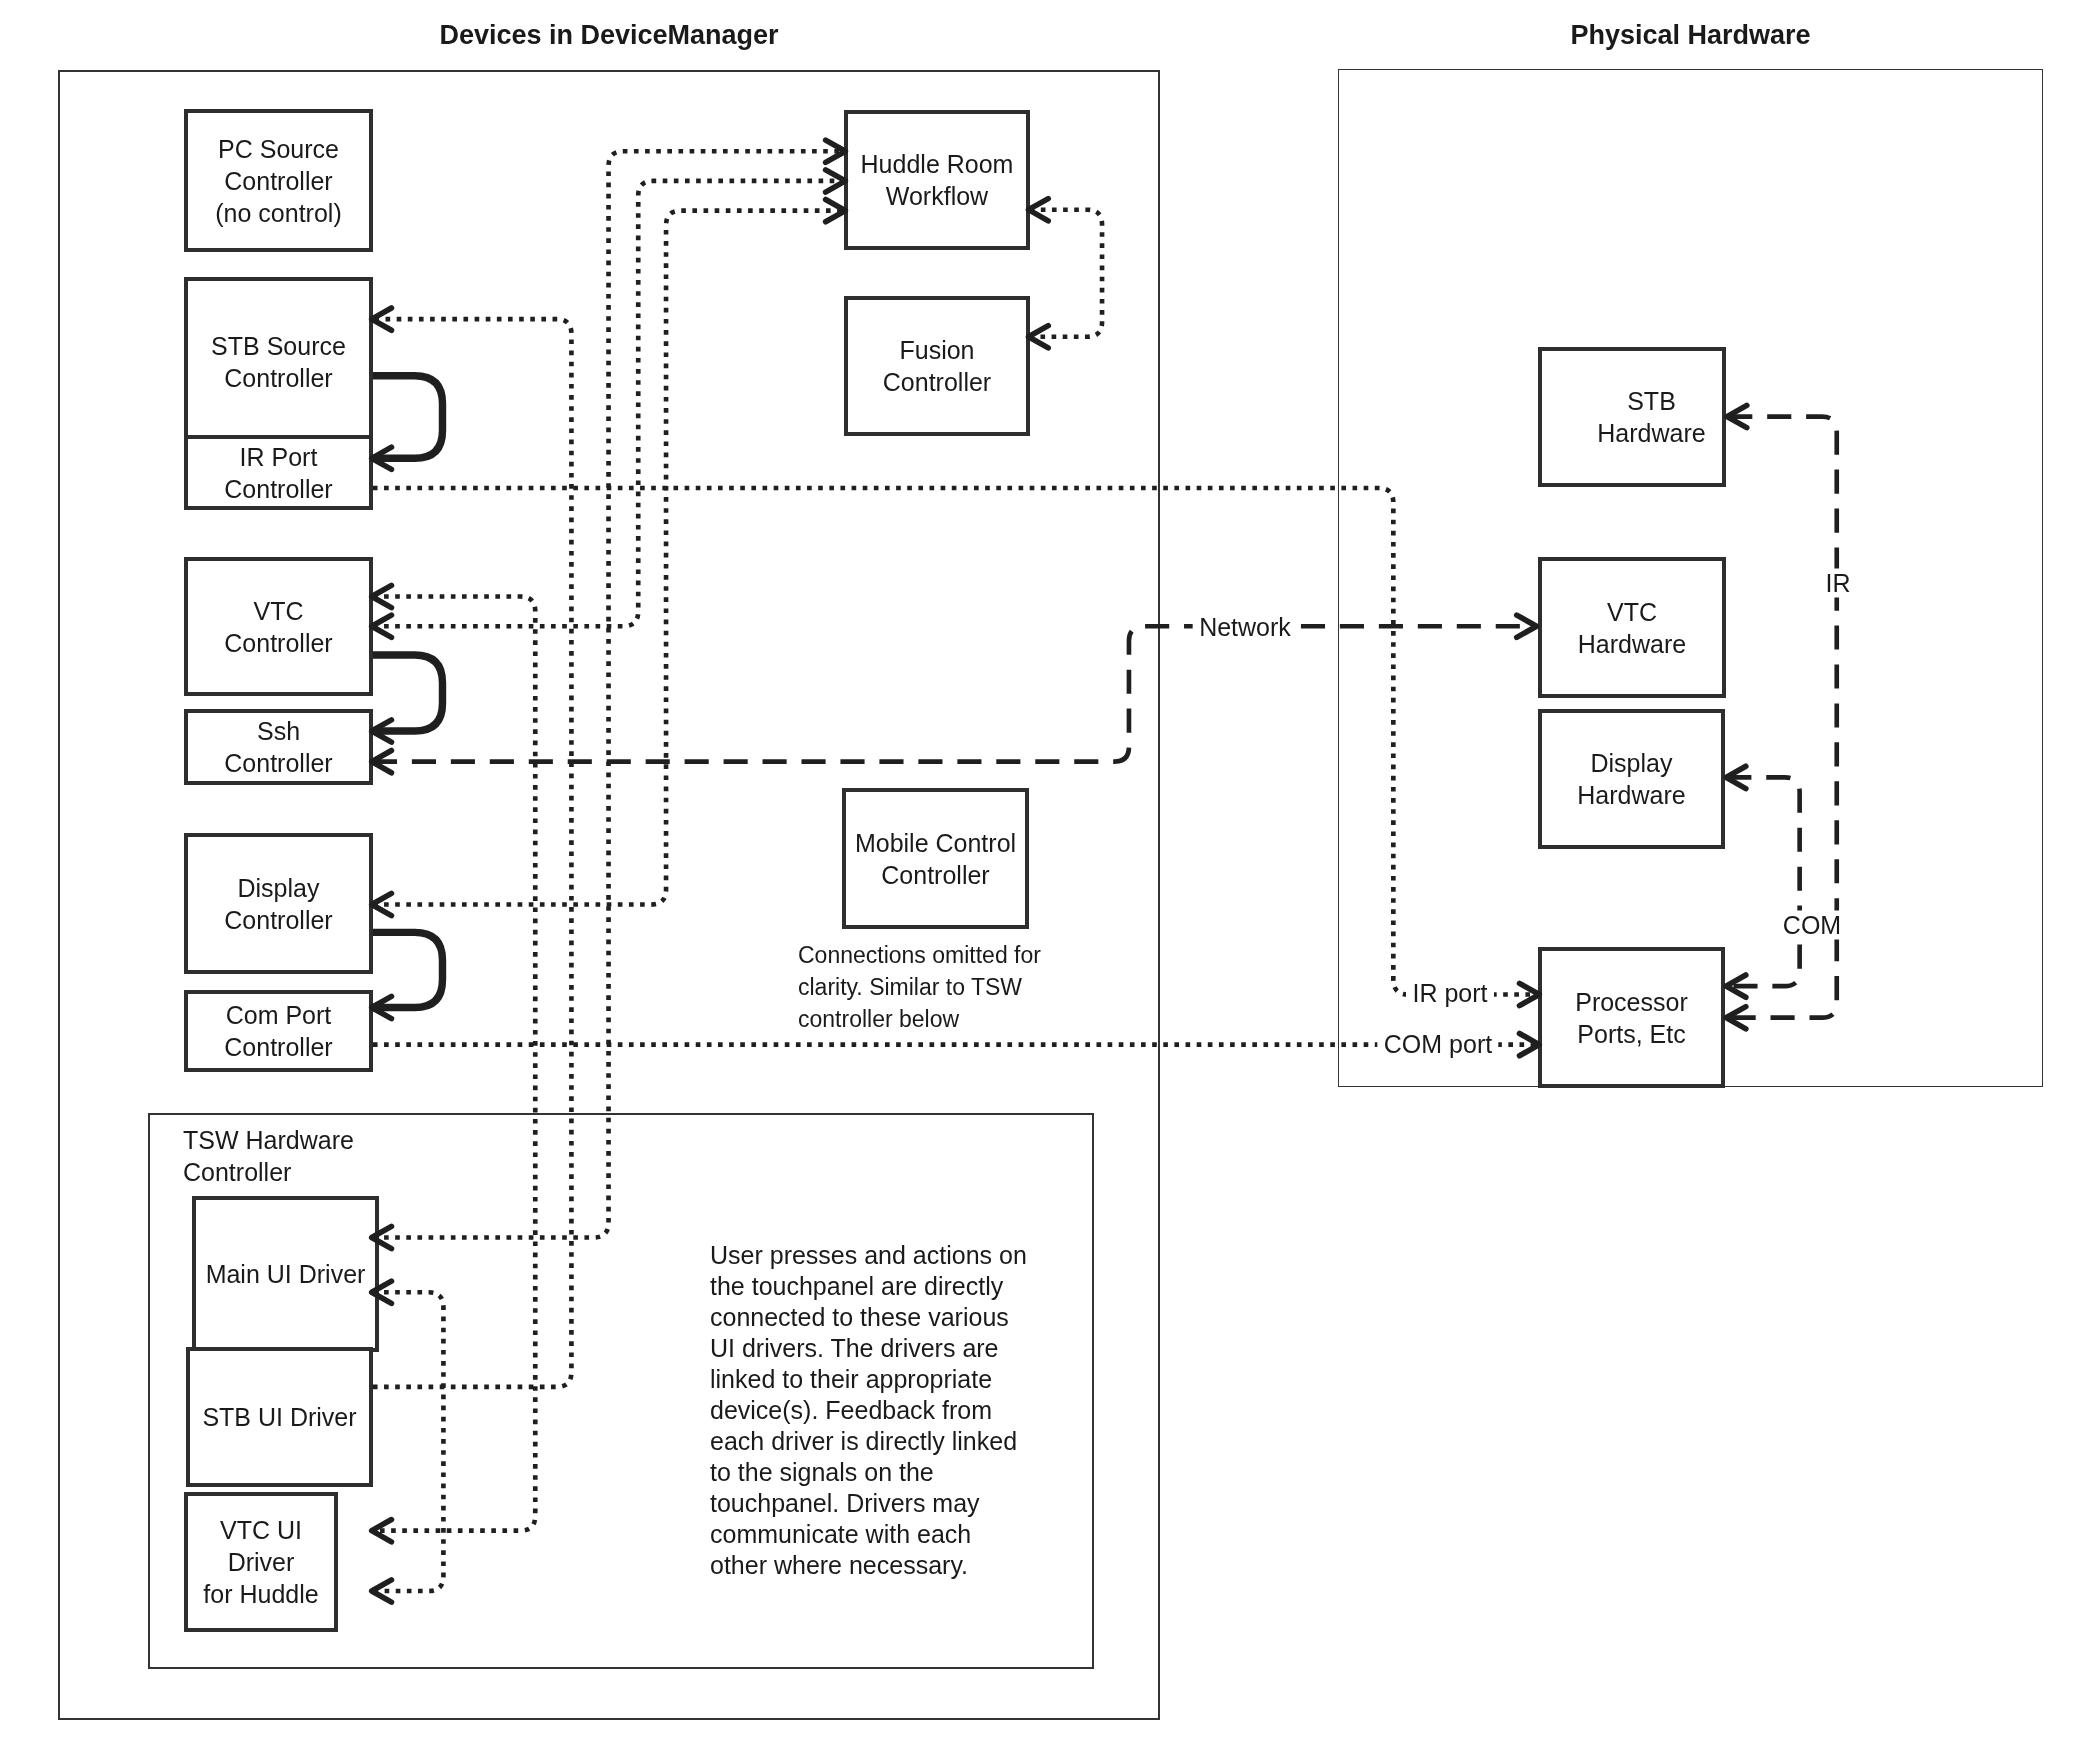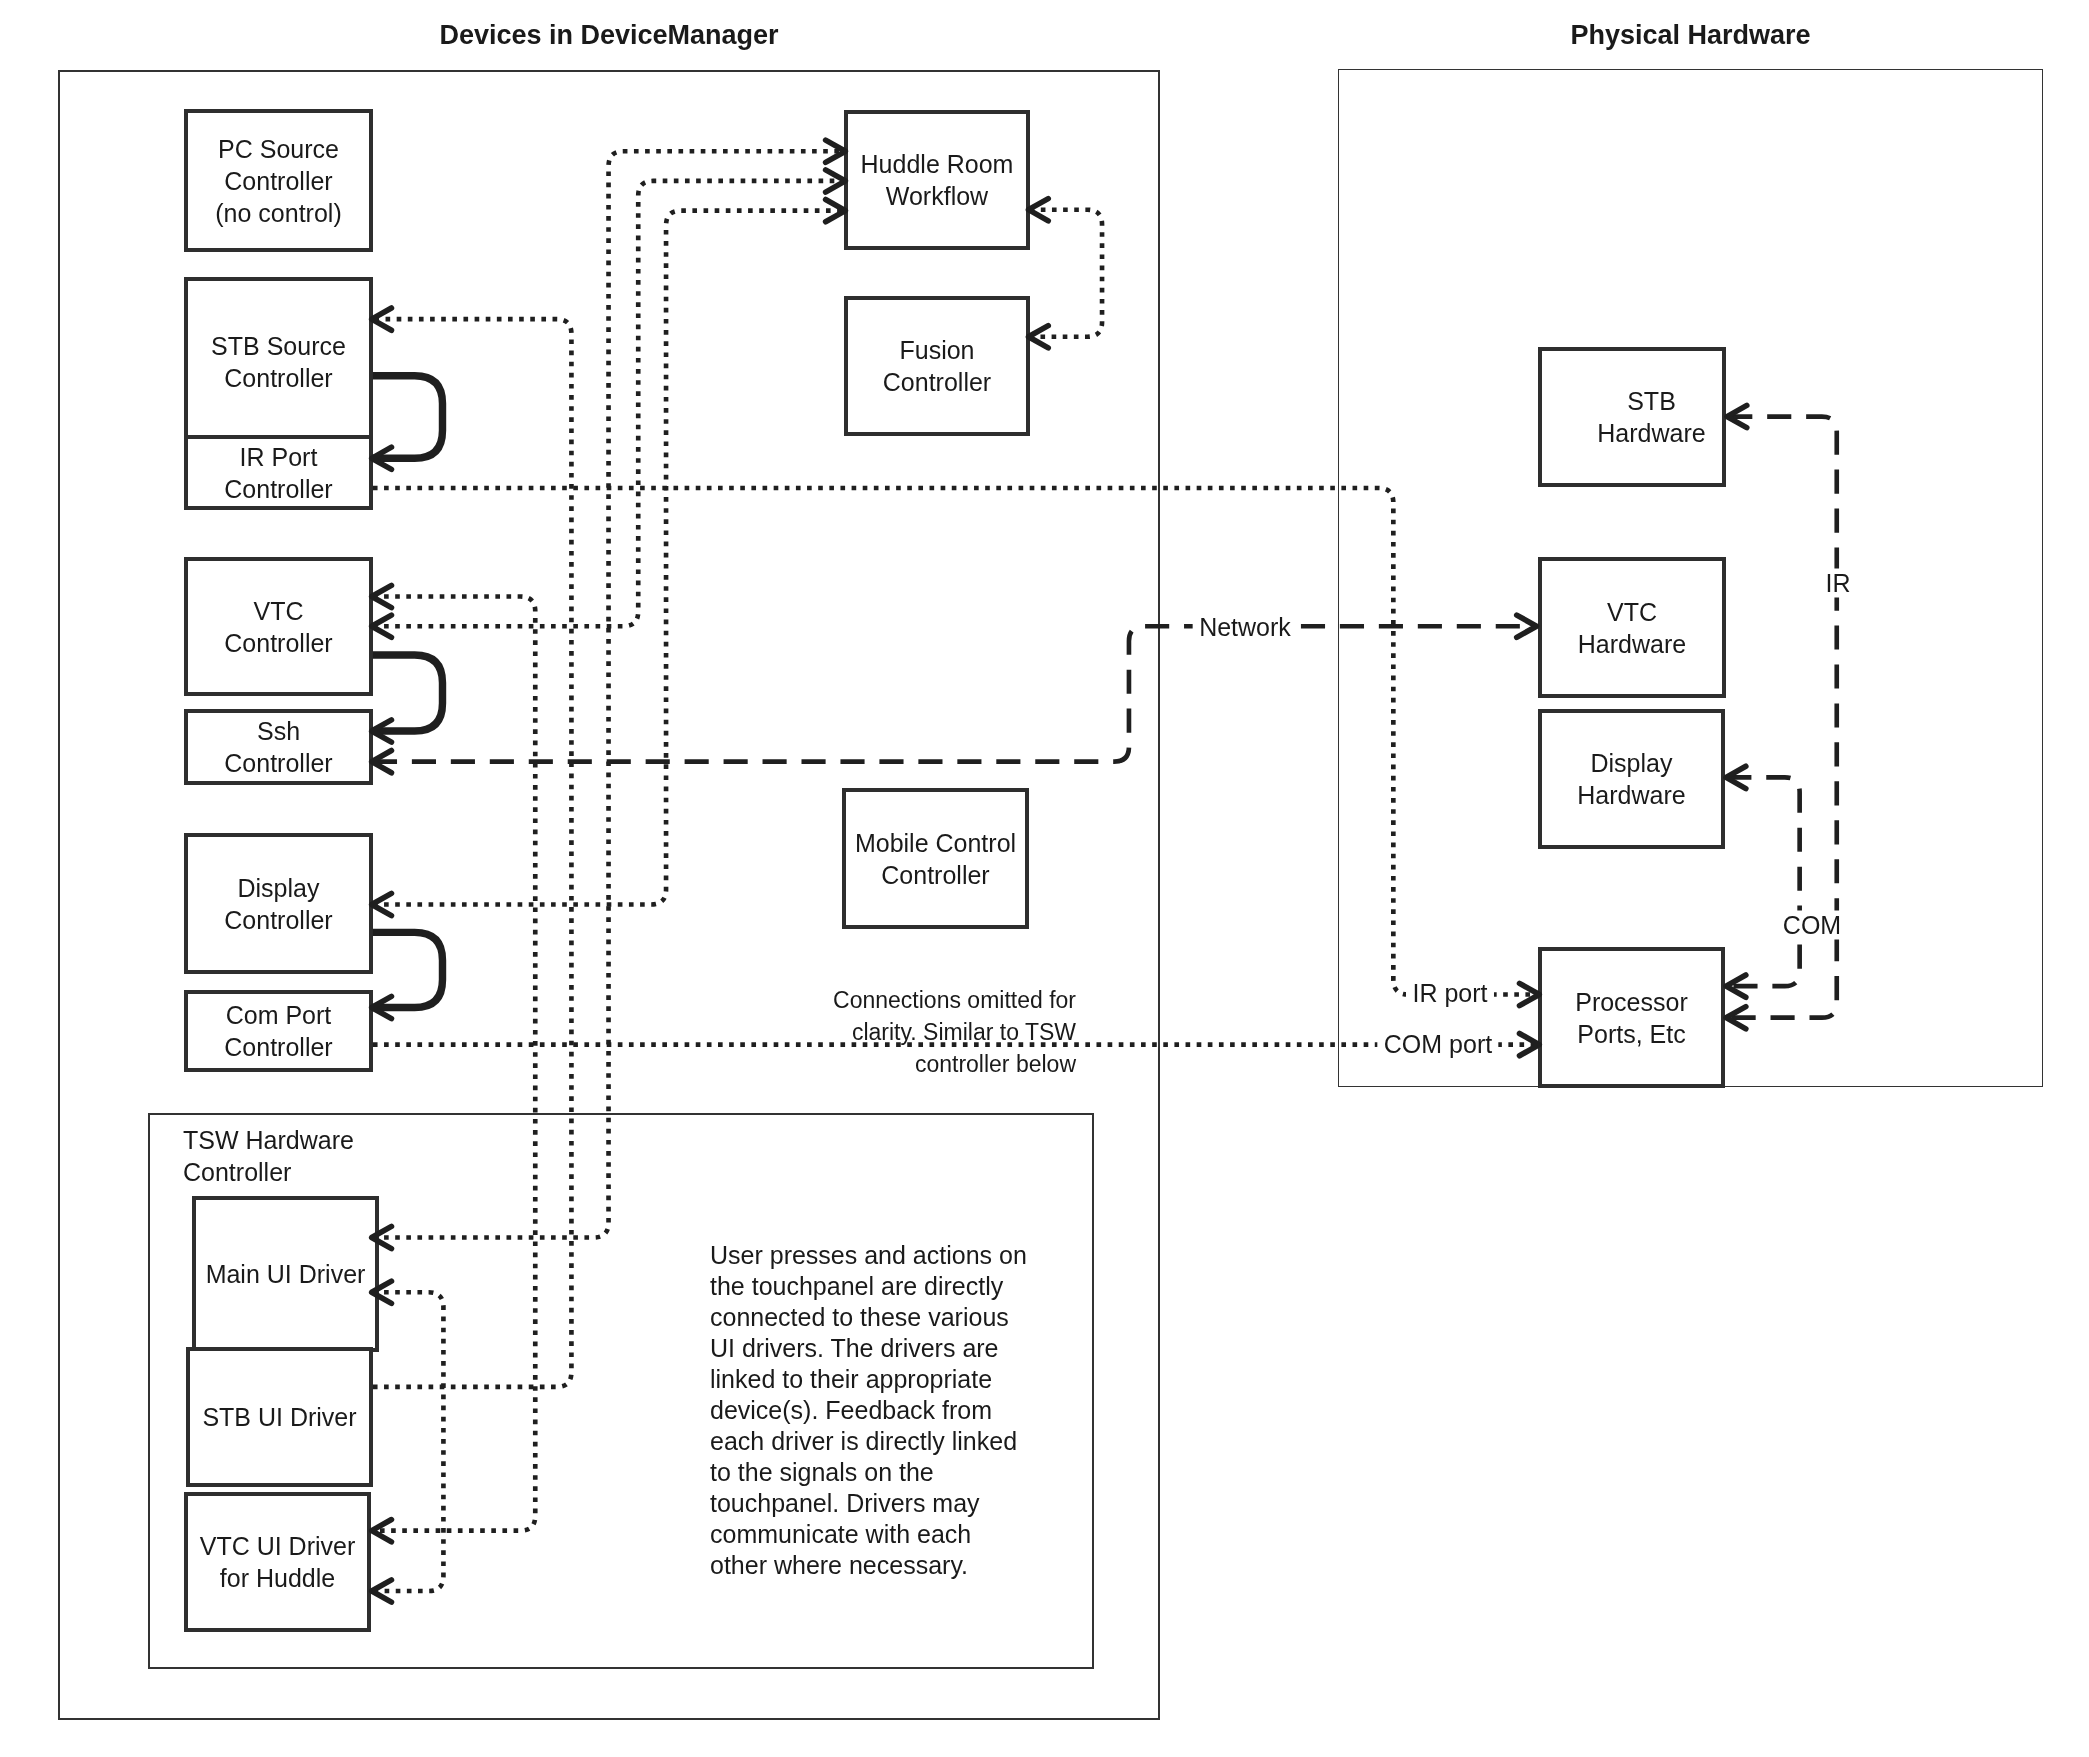--- a/index.html
+++ b/index.html
@@ -45,21 +45,21 @@
     <div class="node" style="left: 184px; top: 990px; width: 189px; height: 82px; border: 4.6px solid rgb(46, 46, 46);">Com Port
 Controller</div>
     <div class="node" style="left: 844px; top: 110px; width: 186px; height: 140px; border: 4.6px solid rgb(46, 46, 46);">Huddle Room
 Workflow</div>
     <div class="node" style="left: 844px; top: 296px; width: 186px; height: 140px; border: 4.6px solid rgb(46, 46, 46);">Fusion
 Controller</div>
     <div class="node" style="left: 842px; top: 788px; width: 187px; height: 141px; border: 4.6px solid rgb(46, 46, 46);">Mobile Control
 Controller</div>
     <div class="node" style="left: 192px; top: 1196px; width: 187px; height: 156px; border: 4.6px solid rgb(46, 46, 46);">Main UI Driver</div>
     <div class="node" style="left: 186px; top: 1347px; width: 187px; height: 140px; border: 4.6px solid rgb(46, 46, 46);">STB UI Driver</div>
-    <div class="node" style="left: 184px; top: 1492px; width: 187px; height: 140px; border: 4.6px solid rgb(46, 46, 46);">VTC UI Driver
+    <div class="node" style="left: 184px; top: 1492px; width: 154px; height: 140px; border: 4.6px solid rgb(46, 46, 46);">VTC UI Driver
 for Huddle</div>
     <div class="node" style="left: 1538px; top: 347px; width: 188px; height: 140px; border: 4.6px solid rgb(46, 46, 46); padding-left: 39px;">STB
 Hardware</div>
     <div class="node" style="left: 1538px; top: 557px; width: 188px; height: 141px; border: 4.6px solid rgb(46, 46, 46);">VTC
 Hardware</div>
     <div class="node" style="left: 1538px; top: 709px; width: 187px; height: 140px; border: 4.6px solid rgb(46, 46, 46);">Display
 Hardware</div>
     <div class="node" style="left: 1538px; top: 947px; width: 187px; height: 141px; border: 4.6px solid rgb(46, 46, 46);">Processor
 Ports, Etc</div>
   </div>
@@ -83,21 +83,21 @@
     <path class="edge edge-solid" d="M402 1005 L447 1005 Q477 1005 477 1035 L477 1056 Q477 1086 447 1086 L402 1086" marker-end="url(#arw)"></path>
     <path class="edge edge-dashed" d="M402 821 L1201 821 Q1217 821 1217 805 L1217 691 Q1217 675 1233 675 L1655 675" marker-end="url(#arw)" marker-start="url(#arw)"></path>
     <path class="edge edge-dashed" d="M1863 449 L1964 449 Q1980 449 1980 465 L1980 1081 Q1980 1097 1964 1097 L1862 1097" marker-end="url(#arw)" marker-start="url(#arw)"></path>
     <path class="edge edge-dashed" d="M1862 838 L1924 838 Q1940 838 1940 854 L1940 1047 Q1940 1063 1924 1063 L1862 1063" marker-end="url(#arw)" marker-start="url(#arw)"></path>
   </svg>
 <div class="layer" id="labels-layer">
   <div class="diagram-title" style="left:58px;top:20.4px;width:1102px">Devices in DeviceManager</div>
   <div class="diagram-title" style="left:1338px;top:20.4px;width:705px">Physical Hardware</div>
 <div class="note" style="left: 183px; top: 1124px; width: 371px; text-align: left; font-size: 25px; line-height: 32px;">TSW Hardware
 Controller</div>
-    <div class="note" style="left: 798px; top: 984px; width: 278px; text-align: right; font-size: 23px; line-height: 32px;">Connections omitted for
+    <div class="note" style="left: 798px; top: 939px; width: 278px; text-align: left; font-size: 23px; line-height: 32px;">Connections omitted for
 clarity. Similar to TSW
 controller below</div>
     <div class="note" style="left: 710px; top: 1240px; width: 371px; text-align: left; font-size: 25px; line-height: 31px;">User presses and actions on
 the touchpanel are directly
 connected to these various
 UI drivers.  The drivers are
 linked to their appropriate
 device(s). Feedback from
 each driver is directly linked
 to the signals on the

